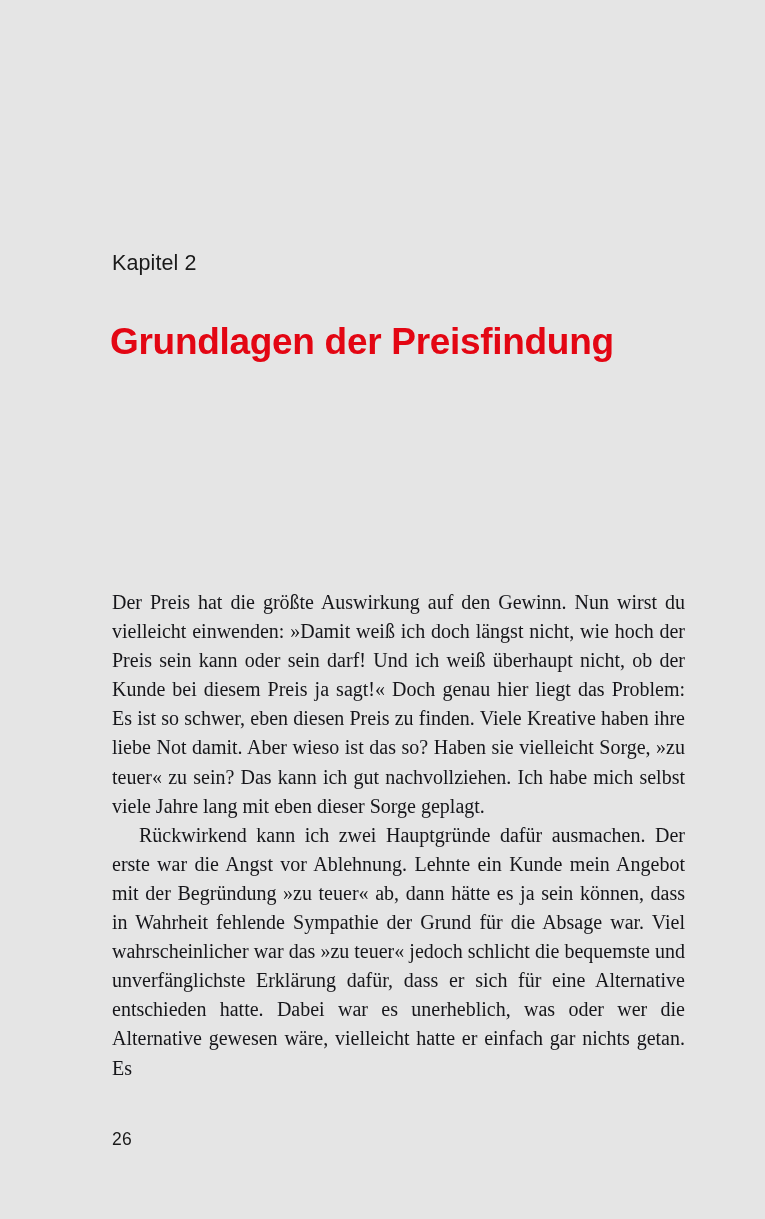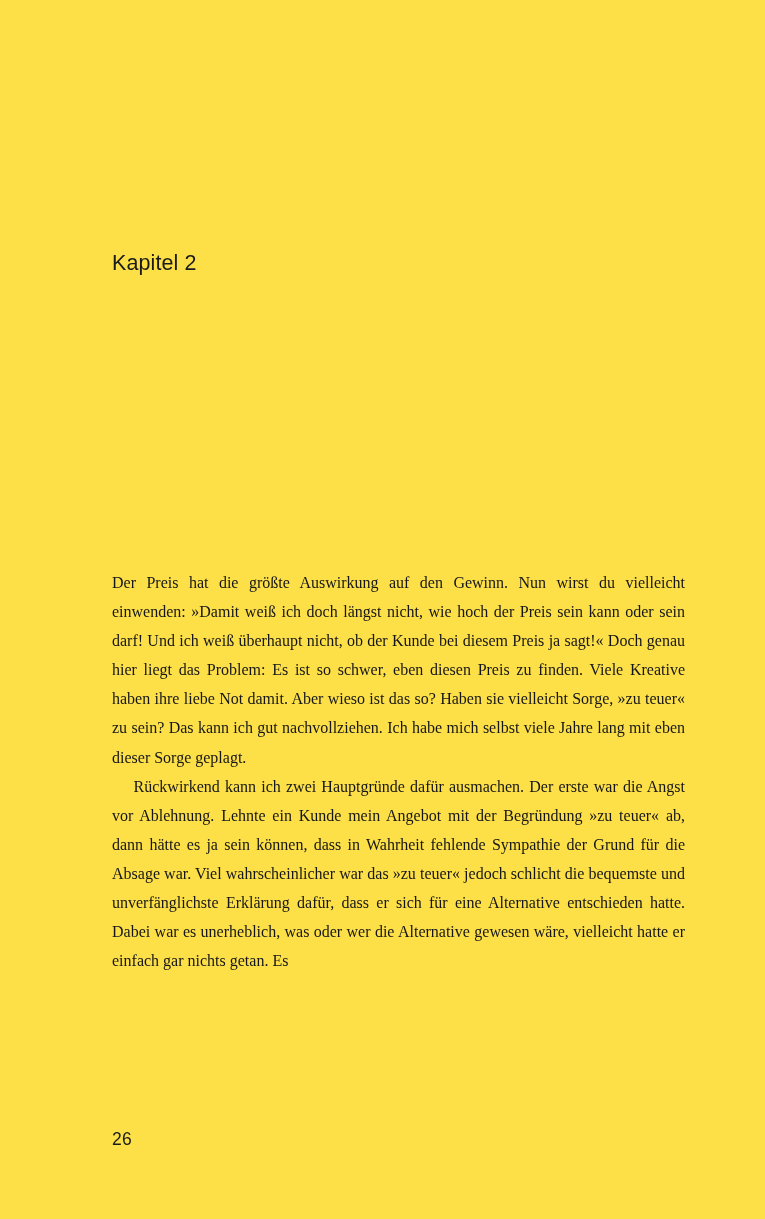--- a/index.html
+++ b/index.html
@@ -6,21 +6,21 @@
   html, body {
     margin: 0;
     padding: 0;
     background: #ffffff;
   }
 
   .page {
     position: relative;
     width: 765px;
     height: 1219px;
-    background: #fde047;
+    background: #e5e5e5;
     overflow: hidden;
     box-sizing: border-box;
     -webkit-font-smoothing: antialiased;
   }
 
   
   .chapter-label {
     position: absolute;
     left: 112px;
     top: 251px;
@@ -44,24 +44,24 @@
     line-height: 1.12;
     color: #e30613;
     letter-spacing: -0.3px;
     white-space: nowrap;
   }
 
   
   .body-block {
     position: absolute;
     left: 112px;
-    top: 568px;
+    top: 588px;
     width: 573px;
     font-family: "Liberation Serif", serif;
-    font-size: 16px;
+    font-size: 20px;
     line-height: 29.1px;
     color: #16161a;
     text-align: justify;
     text-justify: inter-word;
     hyphens: manual;
     -webkit-hyphens: manual;
   }
 
   .body-block p {
     margin: 0;
@@ -85,20 +85,21 @@
     margin-top: 16px;
   }
 </style>
 </head>
 <body>
 
 <div class="page">
 
   <div class="chapter-label">Kapitel 2</div>
 
+  <h1 class="chapter-title">Grundlagen der Preisfindung</h1>
 
   <div class="body-block">
     <p>Der Preis hat die größte Auswirkung auf den Gewinn. Nun wirst du vielleicht einwenden: »Damit weiß ich doch längst nicht, wie hoch der Preis sein kann oder sein darf! Und ich weiß überhaupt nicht, ob der Kunde bei diesem Preis ja sagt!« Doch genau hier liegt das Problem: Es ist so schwer, eben diesen Preis zu finden. Viele Kreative haben ihre liebe Not damit. Aber wieso ist das so? Haben sie vielleicht Sorge, »zu teuer« zu sein? Das kann ich gut nachvollziehen. Ich habe mich selbst viele Jahre lang mit eben dieser Sorge geplagt.</p>
     <p class="indented">Rückwirkend kann ich zwei Hauptgründe dafür ausmachen. Der erste war die Angst vor Ablehnung. Lehnte ein Kunde mein Angebot mit der Begründung »zu teuer« ab, dann hätte es ja sein können, dass in Wahrheit fehlende Sympathie der Grund für die Absage war. Viel wahrscheinlicher war das »zu teuer« jedoch schlicht die bequemste und unverfänglichste Erklärung dafür, dass er sich für eine Alternative entschieden hatte. Dabei war es unerheblich, was oder wer die Alternative gewesen wäre, vielleicht hatte er einfach gar nichts getan. Es</p>
   </div>
 
   <div class="folio">26</div>
 
 </div>
 

